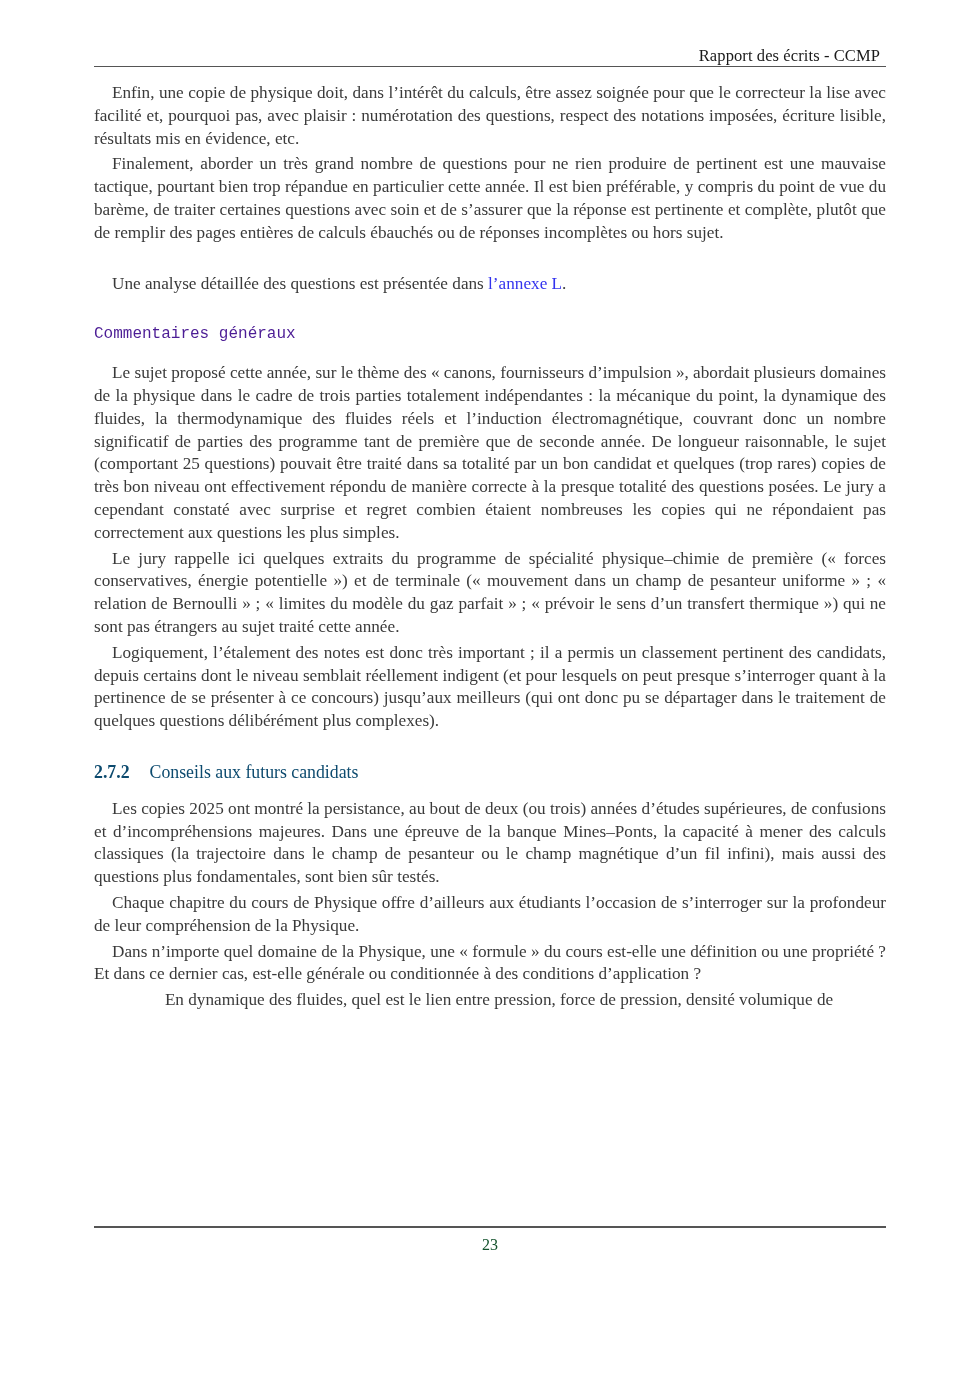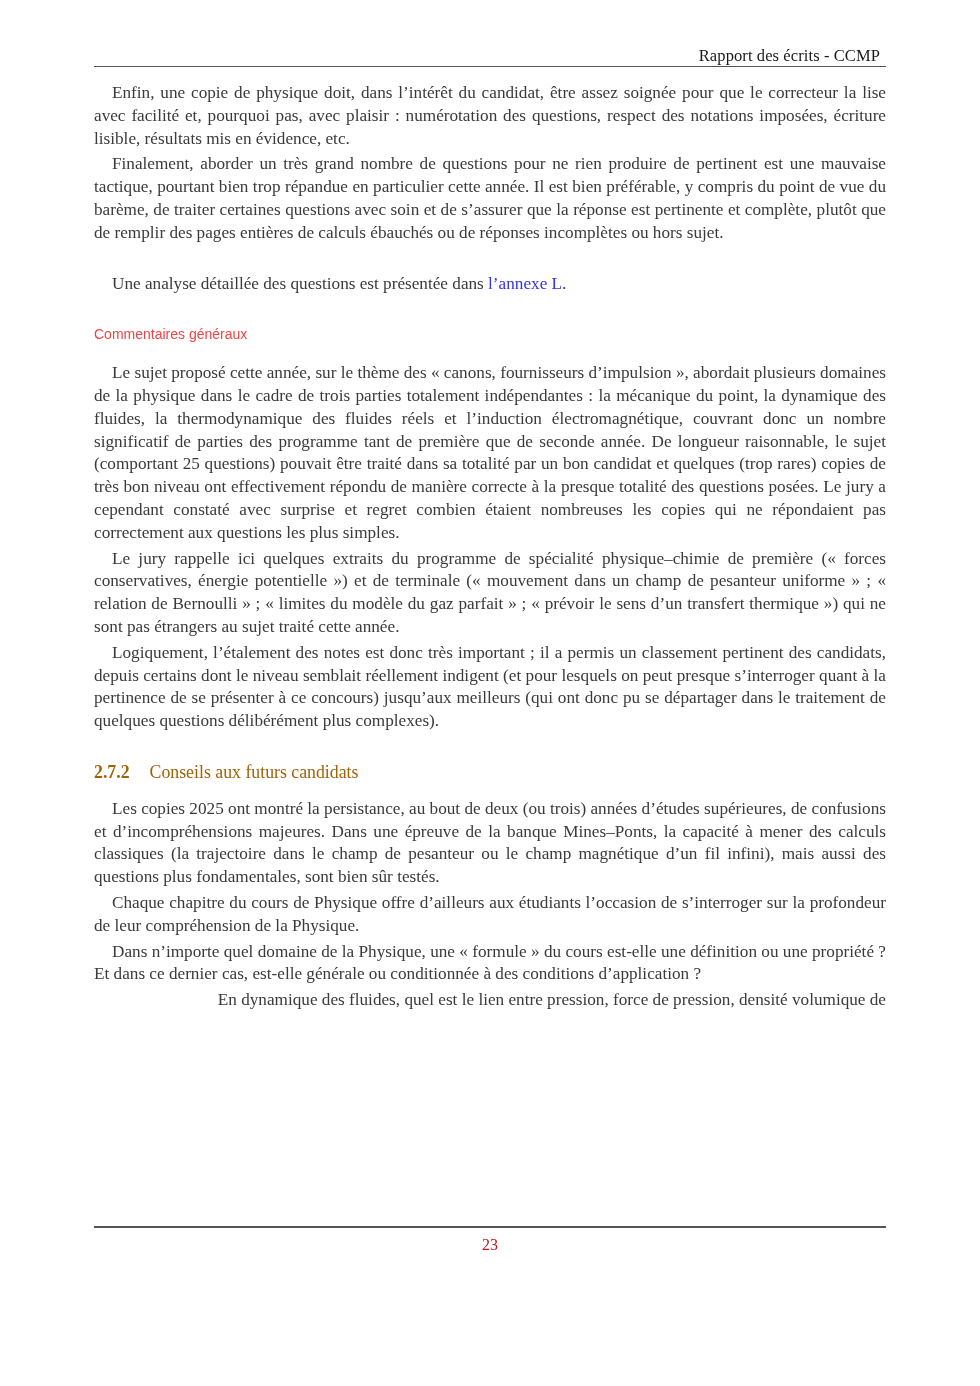--- a/index.html
+++ b/index.html
@@ -20,65 +20,65 @@
     .content {
       position: absolute; left: 94px; top: 82px; width: 792px;
       font-family: "Liberation Serif", serif; font-size: 17.2px; line-height: 22.8px;
       color: #3a3a3a;
     }
     .content p { margin: 0 0 3px 0; text-indent: 18px; text-align: justify; }
     .content p.gap-top { margin-top: 28px; }
     .content .noindent { text-indent: 0; }
     .link { color: #3333ee; }
     h3.comment {
-      font-family: Liberation Sans, sans-serif; font-weight: normal; font-size: 14px;
-      color: #ef4444; margin: 28px 0 16px 0;
+      font-family: Liberation Mono, monospace; font-weight: normal; font-size: 16px;
+      color: #4c1d95; margin: 28px 0 16px 0;
     }
     h2.section {
       font-family: "Liberation Serif", serif; font-weight: bold; font-size: 17.8px;
-      color: #a16207; margin: 28px 0 14px 0;
+      color: #0c4a6e; margin: 28px 0 14px 0;
     }
     h2.section .num { margin-right: 20px; }
     h2.section .ttl { font-weight: normal; }
     .footer-rule {
       position: absolute; top: 1226px; left: 94px; width: 792px; height: 0;
       border-top: 2px solid #555;
     }
     .page-number {
       position: absolute; top: 1236px; left: 0; width: 980px; text-align: center;
-      font-family: "Liberation Serif", serif; font-size: 16px; color: #b91c1c;
+      font-family: "Liberation Serif", serif; font-size: 16px; color: #14532d;
     }
     .watermark {
       position: absolute; top: 1436px; left: 0; width: 964px; text-align: center;
       font-family: "Liberation Mono", "DejaVu Sans Mono", monospace; font-size: 14px;
       color: #666;
     }
   </style>
 </head>
 <body>
 
 <div class="header">
   <span class="header-title">Rapport des écrits - CCMP</span>
 </div>
 
 <div class="content">
-  <p>Enfin, une copie de physique doit, dans l’intérêt du candidat, être assez soignée pour que le correcteur la lise avec facilité et, pourquoi pas, avec plaisir  : numérotation des questions, respect des notations imposées, écriture lisible, résultats mis en évidence, etc.</p>
+  <p>Enfin, une copie de physique doit, dans l’intérêt du calculs, être assez soignée pour que le correcteur la lise avec facilité et, pourquoi pas, avec plaisir  : numérotation des questions, respect des notations imposées, écriture lisible, résultats mis en évidence, etc.</p>
   <p>Finalement, aborder un très grand nombre de questions pour ne rien produire de pertinent est une mauvaise tactique, pourtant bien trop répandue en particulier cette année. Il est bien préférable, y compris du point de vue du barème, de traiter certaines questions avec soin et de s’assurer que la réponse est pertinente et complète, plutôt que de remplir des pages entières de calculs ébauchés ou de réponses incomplètes ou hors sujet.</p>
 
   <p class="gap-top"><span>Une analyse détaillée des questions est présentée dans </span><span class="link">l’annexe L</span><span>.</span></p>
 
   <h3 class="comment">Commentaires généraux</h3>
   <p>Le sujet proposé cette année, sur le thème des « canons, fournisseurs d’impulsion », abordait plusieurs domaines de la physique dans le cadre de trois parties totalement indépendantes  : la mécanique du point, la dynamique des fluides, la thermodynamique des fluides réels et l’induction électromagnétique, couvrant donc un nombre significatif de parties des programme tant de première que de seconde année. De longueur raisonnable, le sujet (comportant 25 questions) pouvait être traité dans sa totalité par un bon candidat et quelques (trop rares) copies de très bon niveau ont effectivement répondu de manière correcte à la presque totalité des questions posées. Le jury a cependant constaté avec surprise et regret combien étaient nombreuses les copies qui ne répondaient pas correctement aux questions les plus simples.</p>
   <p>Le jury rappelle ici quelques extraits du programme de spécialité physique–chimie de première (« forces conservatives, énergie potentielle ») et de terminale (« mouvement dans un champ de pesanteur uniforme » ; « relation de Bernoulli » ; « limites du modèle du gaz parfait » ; « prévoir le sens d’un transfert thermique ») qui ne sont pas étrangers au sujet traité cette année.</p>
   <p>Logiquement, l’étalement des notes est donc très important ; il a permis un classement pertinent des candidats, depuis certains dont le niveau semblait réellement indigent (et pour lesquels on peut presque s’interroger quant à la pertinence de se présenter à ce concours) jusqu’aux meilleurs (qui ont donc pu se départager dans le traitement de quelques questions délibérément plus complexes).</p>
 
   <h2 class="section">
     <span class="num">2.7.2</span><span class="ttl">Conseils aux futurs candidats</span>
   </h2>
   <p>Les copies 2025 ont montré la persistance, au bout de deux (ou trois) années d’études supérieures, de confusions et d’incompréhensions majeures. Dans une épreuve de la banque Mines–Ponts, la capacité à mener des calculs classiques (la trajectoire dans le champ de pesanteur ou le champ magnétique d’un fil infini), mais aussi des questions plus fondamentales, sont bien sûr testés.</p>
   <p>Chaque chapitre du cours de Physique offre d’ailleurs aux étudiants l’occasion de s’interroger sur la profondeur de leur compréhension de la Physique.</p>
   <p>Dans n’importe quel domaine de la Physique, une « formule » du cours est-elle une définition ou une propriété ? Et dans ce dernier cas, est-elle générale ou conditionnée à des conditions d’application ?</p>
-  <p style="text-align:right;">En dynamique des fluides, quel est le lien entre pression, force de pression, densité volumique de</p>
+  <p style="text-align:center;">En dynamique des fluides, quel est le lien entre pression, force de pression, densité volumique de</p>
 </div>
 
 <div class="footer-rule"></div>
 <div class="page-number">23</div>
 <div class="watermark">Téléchargé gratuitement sur Doc-Solus.fr</div>
 
 </body></html>

